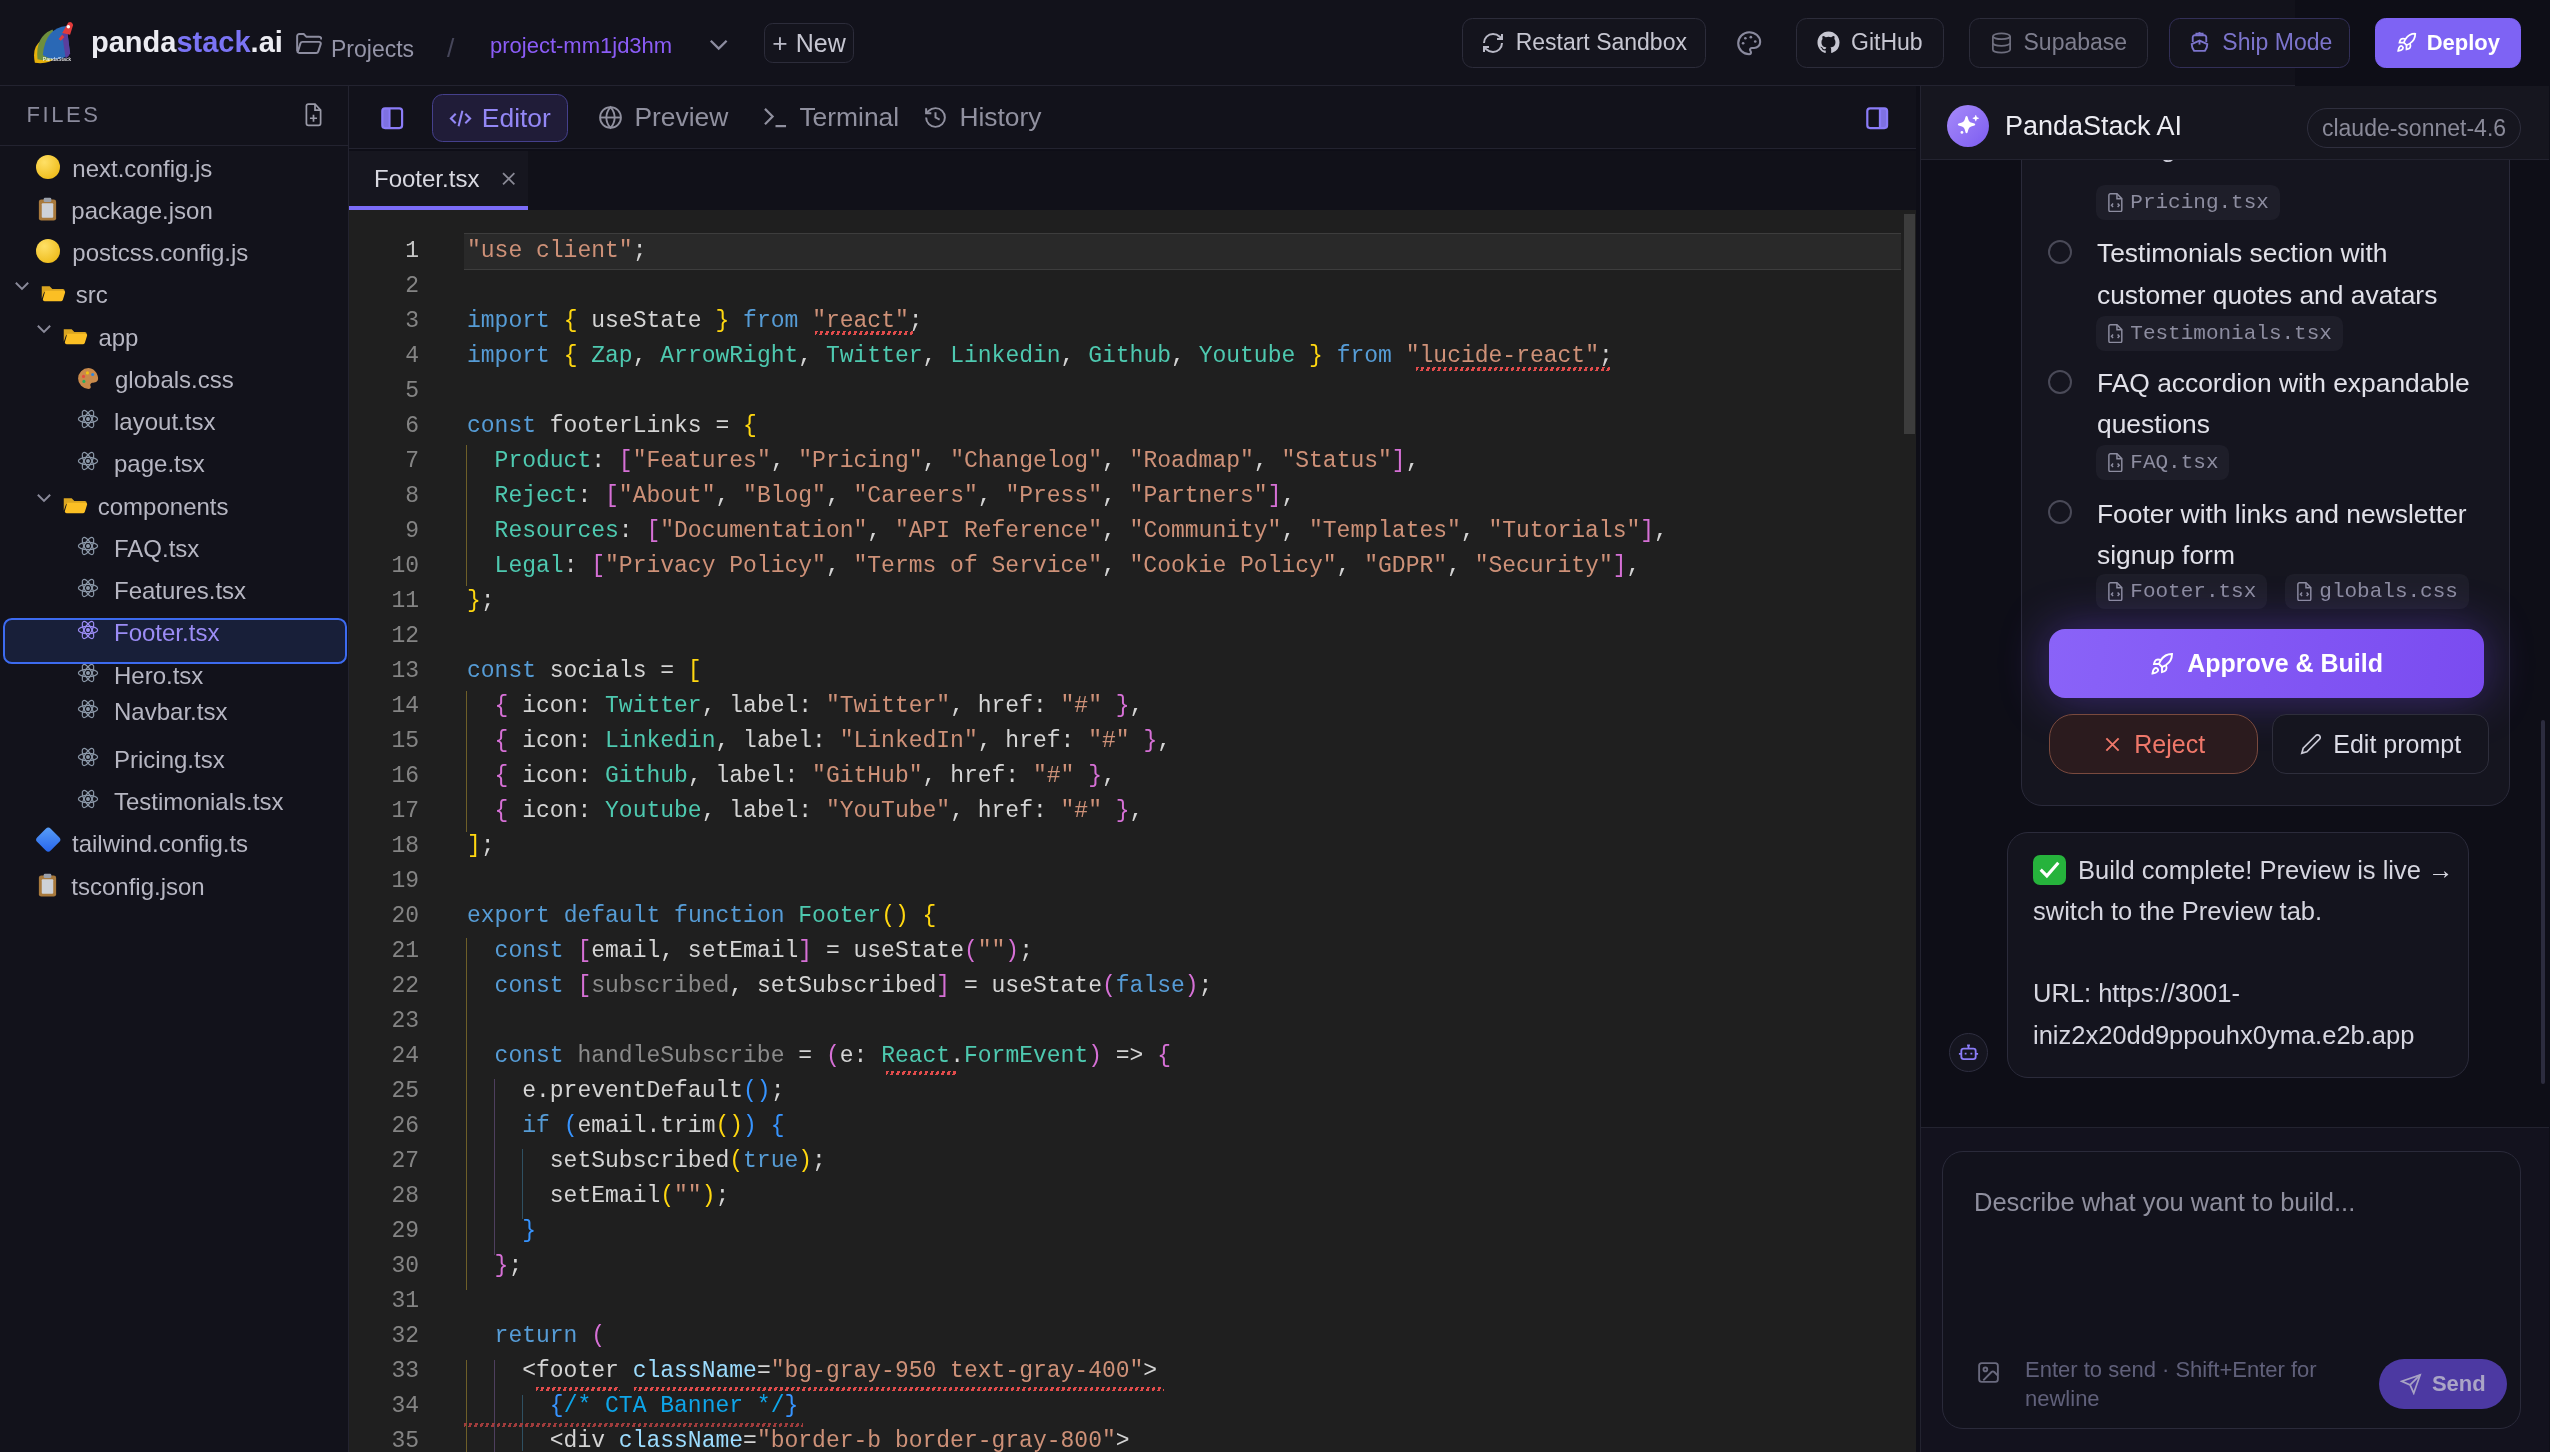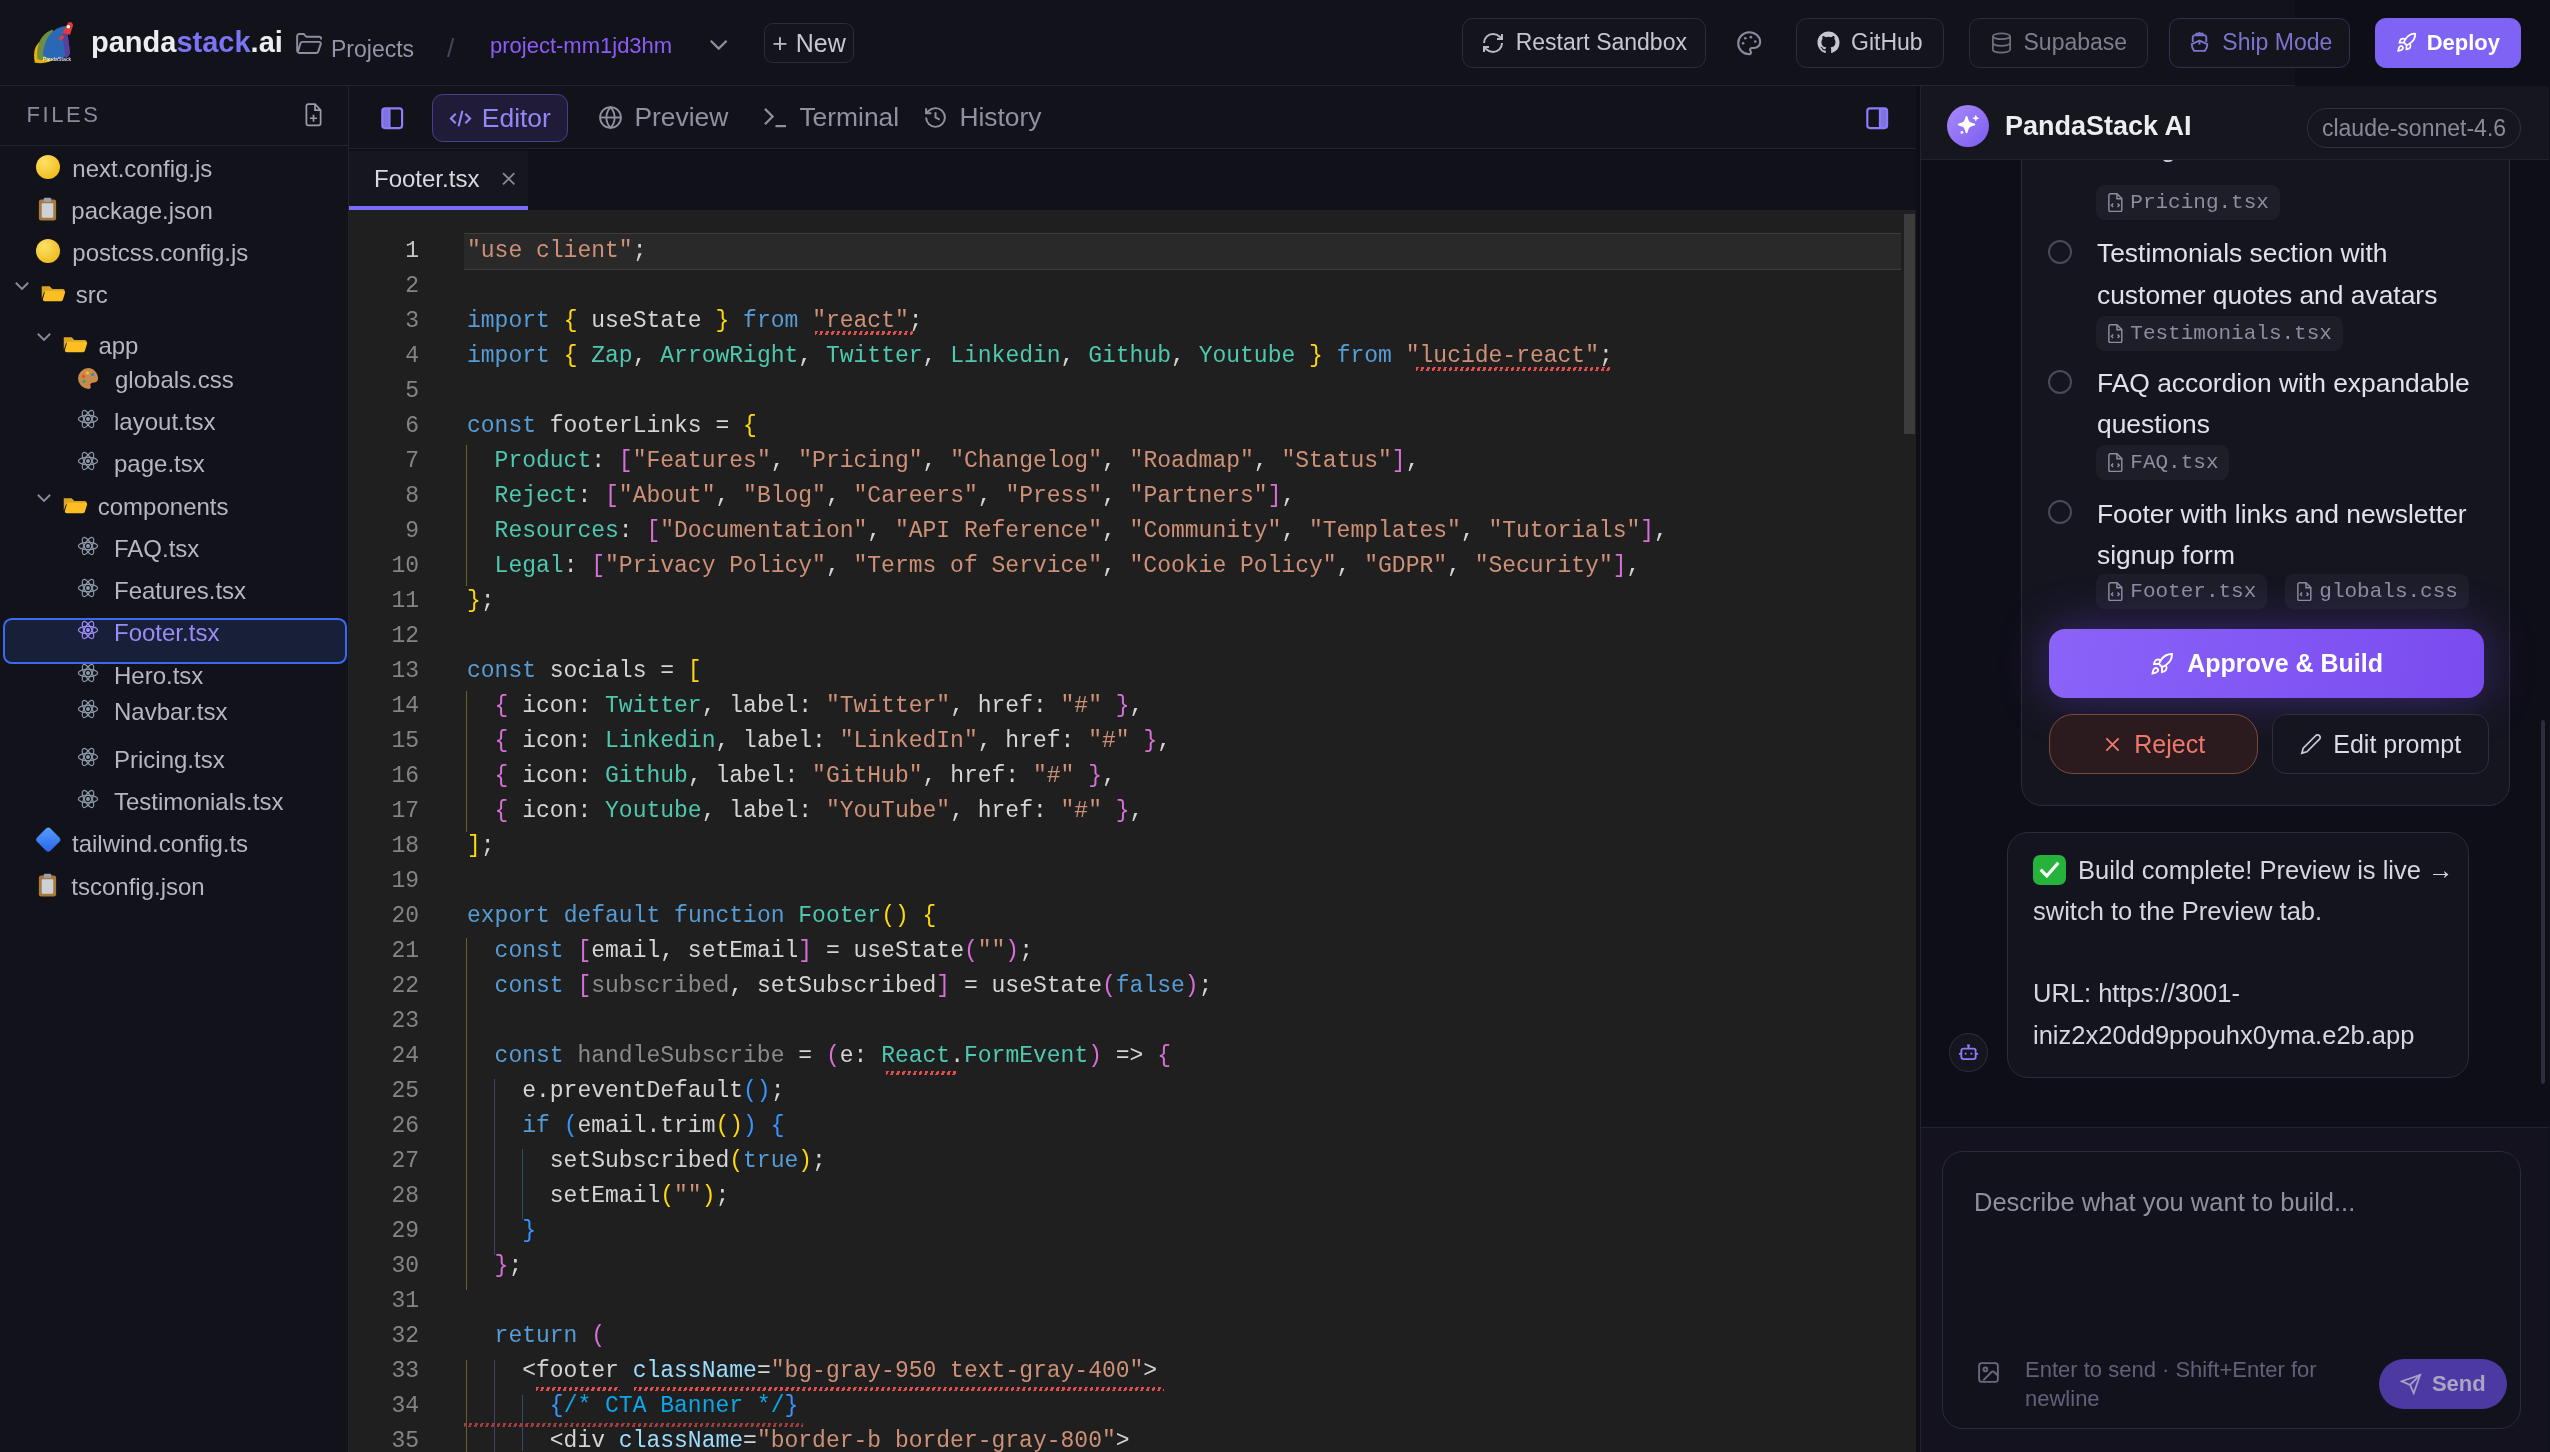--- a/index.html
+++ b/index.html
@@ -129,21 +129,21 @@
         <rect x="6" y="6.5" width="12" height="15" rx="1" fill="#ced2d8"></rect>
         <rect x="8" y="0.8" width="8" height="4.4" rx="1.4" fill="#9aa0ab"></rect>
       </svg>package.json</div>
   <div class="trow" style="left:36px;top:153px"><i class="ic ydot"></i>postcss.config.js</div>
   <div class="trow" style="left:14px;top:195px;gap:9.7px"><svg class="chev" viewBox="0 0 18 11" fill="none" stroke="#8a8a9a" stroke-width="2.2">
         <path d="M2 2l7 7 7-7"></path>
       </svg><svg class="ic" width="26.4" height="23" viewBox="0 0 30 26">
         <path d="M2 6h9l3 3h12a2 2 0 0 1 2 2v1H7a3 3 0 0 0-2.9 2.2L2 20z" fill="#daa520"></path>
         <path d="M6 11h20.5a2 2 0 0 1 1.9 2.6l-2.5 8A2.5 2.5 0 0 1 23.5 23h-18A2.2 2.2 0 0 1 3.4 20L6 11z" fill="#fbbf24"></path>
       </svg>src</div>
-  <div class="trow" style="left:36px;top:246px;gap:10px"><svg class="chev" viewBox="0 0 18 11" fill="none" stroke="#8a8a9a" stroke-width="2.2">
+  <div class="trow" style="left:36px;top:238px;gap:10px"><svg class="chev" viewBox="0 0 18 11" fill="none" stroke="#8a8a9a" stroke-width="2.2">
         <path d="M2 2l7 7 7-7"></path>
       </svg><svg class="ic" width="26.4" height="23" viewBox="0 0 30 26">
         <path d="M2 6h9l3 3h12a2 2 0 0 1 2 2v1H7a3 3 0 0 0-2.9 2.2L2 20z" fill="#daa520"></path>
         <path d="M6 11h20.5a2 2 0 0 1 1.9 2.6l-2.5 8A2.5 2.5 0 0 1 23.5 23h-18A2.2 2.2 0 0 1 3.4 20L6 11z" fill="#fbbf24"></path>
       </svg>app</div>
   <div class="trow" style="left:76px;top:280px;gap:14px"><svg class="ic" width="25" height="25" viewBox="0 0 24 24">
         <path fill="#c98a4b" d="M12 2a10 10 0 1 0 0 20c1.7 0 2.4-1.1 2.1-2.3-.3-1-.9-1.9.3-3 1.1-1 4.9-.2 6.4-2.7C22.6 11 19 2 12 2z"></path>
         <circle cx="7.2" cy="10" r="1.5" fill="#e74c3c"></circle>
         <circle cx="11" cy="6.6" r="1.5" fill="#f1c40f"></circle>
         <circle cx="16" cy="8.2" r="1.5" fill="#2e86de"></circle>
@@ -452,17 +452,17 @@
   </div>
 
   <div id="phdr">
     <div class="a" style="left:26.4px;top:19.4px;width:42px;height:42px;border-radius:50%;background:linear-gradient(135deg,#a78bfa,#7c5cf0);display:flex;align-items:center;justify-content:center">
       <svg width="26.4" height="26.4" viewBox="0 0 24 24" fill="#fff">
           <path d="M9.6 3.3c.25-.9 1.55-.9 1.8 0l.9 3.1c.33 1.13 1.2 2 2.33 2.33l3.1.9c.9.25.9 1.55 0 1.8l-3.1.9a3.55 3.55 0 0 0-2.33 2.33l-.9 3.1c-.25.9-1.55.9-1.8 0l-.9-3.1a3.55 3.55 0 0 0-2.33-2.33l-3.1-.9c-.9-.25-.9-1.55 0-1.8l3.1-.9A3.55 3.55 0 0 0 8.7 6.4z"></path>
           <path d="M18.5 2.2c.1-.38.66-.38.76 0l.3 1.06c.1.4.4.7.8.8l1.06.3c.38.1.38.66 0 .76l-1.06.3c-.4.1-.7.4-.8.8l-.3 1.06c-.1.38-.66.38-.76 0l-.3-1.06a1.3 1.3 0 0 0-.8-.8l-1.06-.3c-.38-.1-.38-.66 0-.76l1.06-.3c.4-.1.7-.4.8-.8z"></path>
           <circle cx="6.3" cy="17.7" r="1.25"></circle>
         </svg>
     </div>
-    <div class="a" style="left:84px;top:25px;font-size:27px;font-weight:bold;color:#ececf2">PandaStack AI</div>
+    <div class="a" style="left:84px;top:25px;font-size:27px;font-weight:normal;color:#ececf2">PandaStack AI</div>
     <div class="a" style="left:386px;top:22px;width:214px;height:40px;border:1.3px solid #2f2f3e;border-radius:20px;display:flex;align-items:center;justify-content:center;color:#8a8a99;font-size:23px">claude-sonnet-4.6</div>
   </div>
 </div>
 
 
 </body></html>

